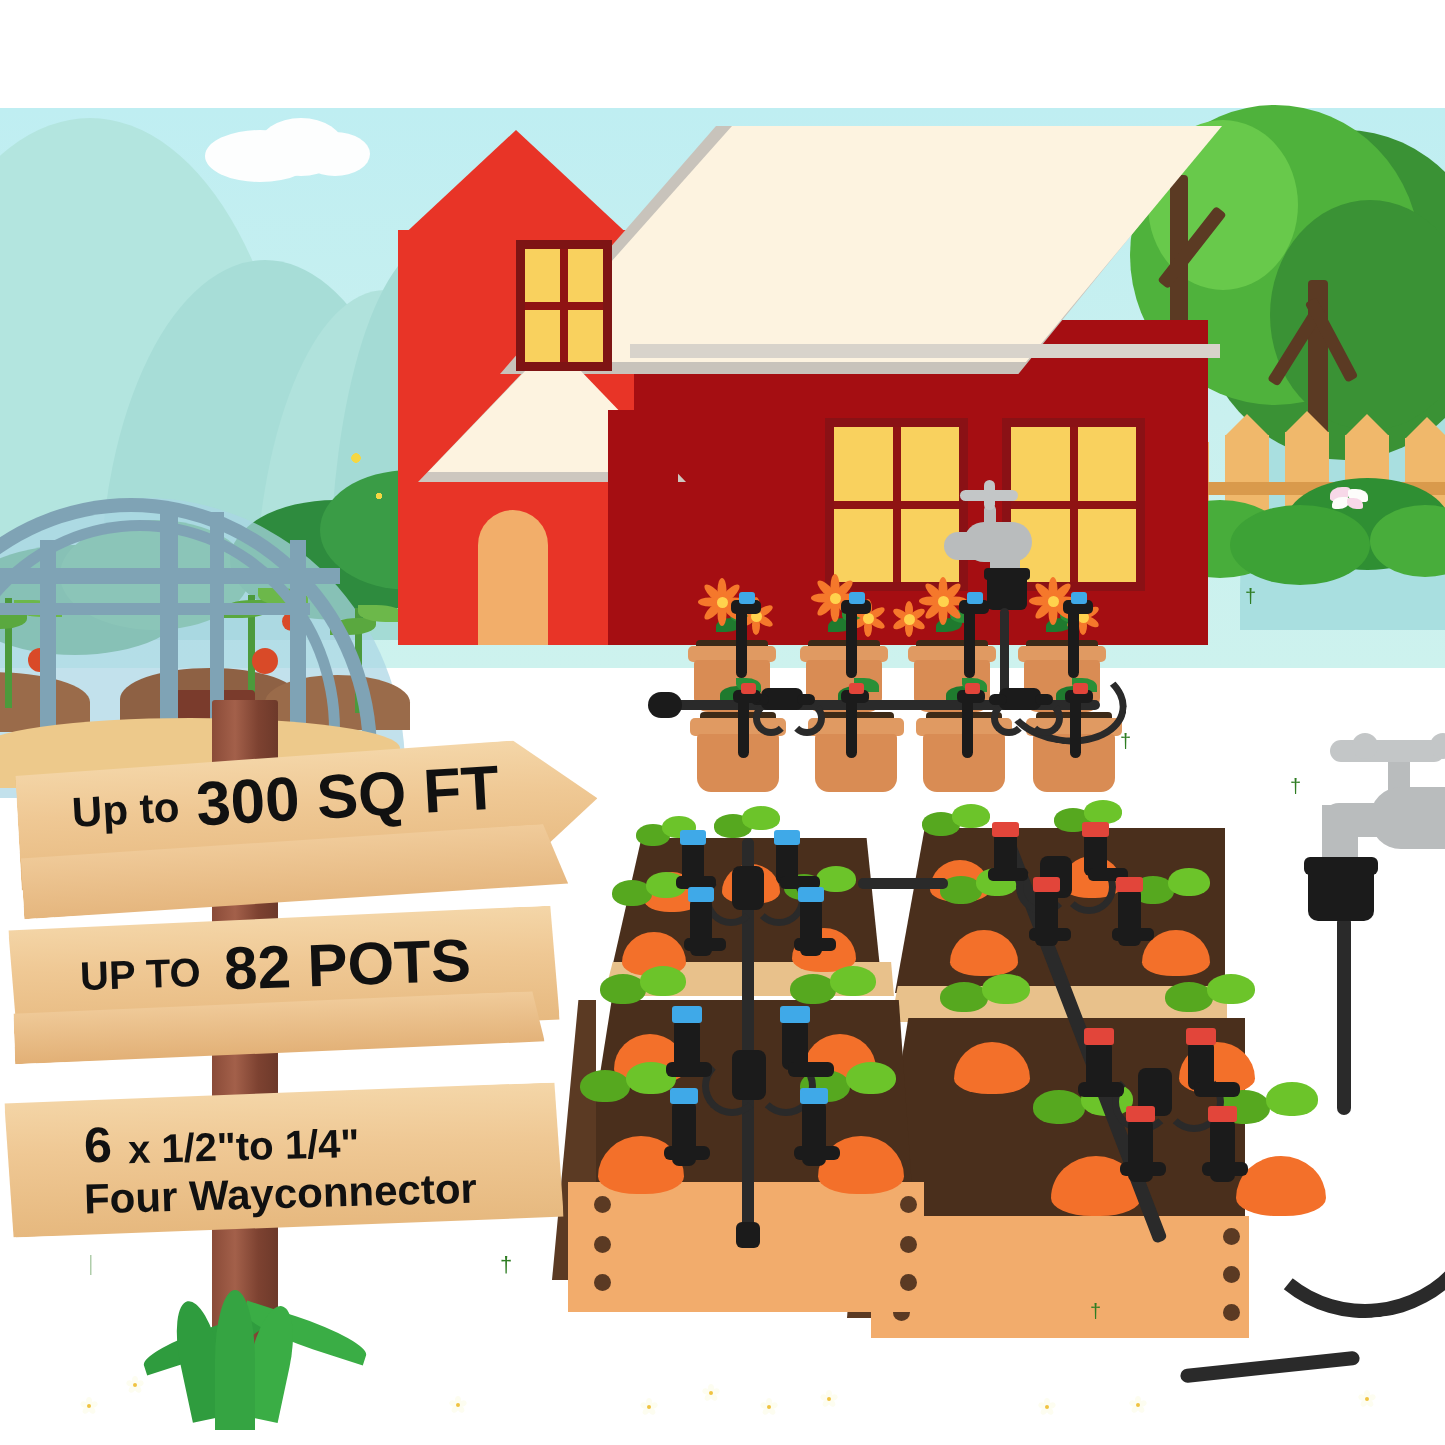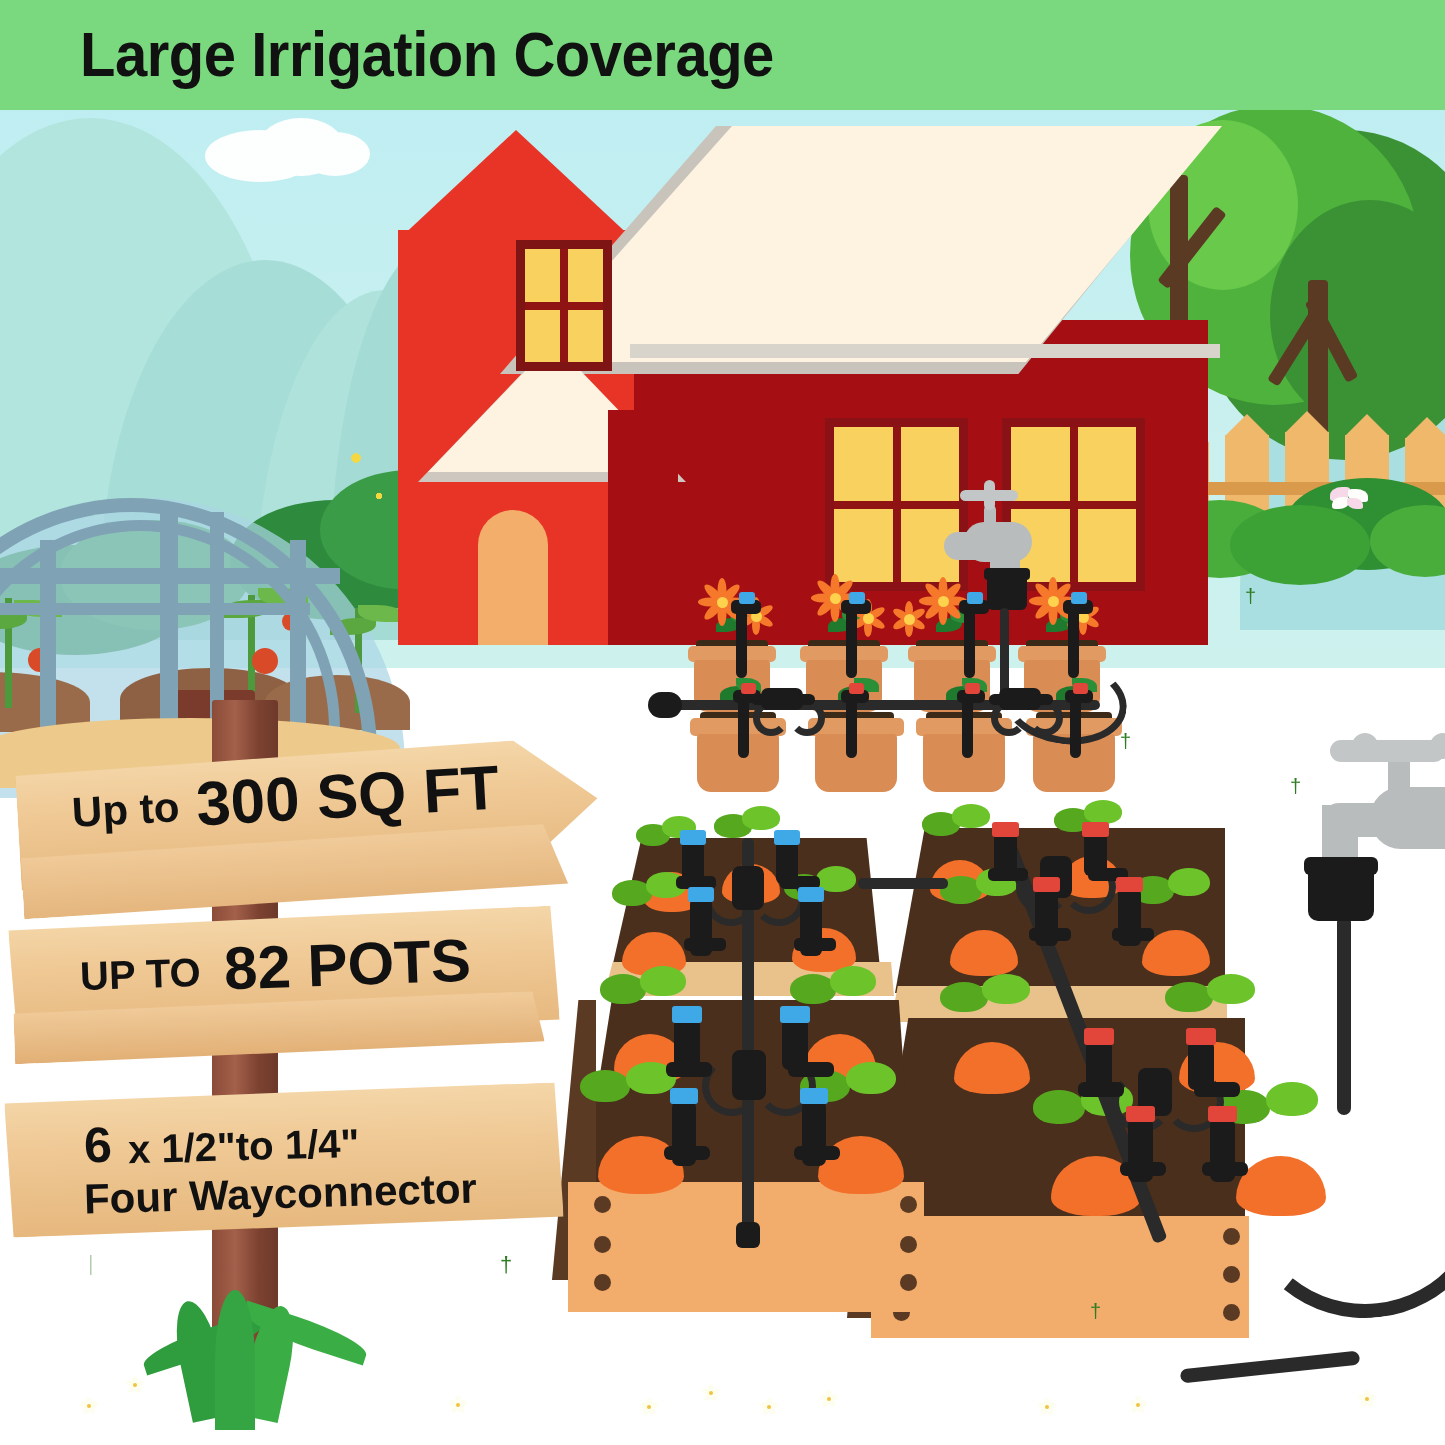--- a/index.html
+++ b/index.html
@@ -857,17 +857,14 @@
   <div class="board-txt" style="left:80px;top:952px;font-size:40px;transform:rotate(-2deg);">UP TO</div>
   <div class="board-txt" style="left:224px;top:930px;font-size:60px;transform:rotate(-2deg);">82 POTS</div>
 
   <div class="board" style="left:6px;top:1090px;width:556px;height:140px;transform:rotate(-1.6deg);
        clip-path:polygon(0% 4%, 99% 0%, 100% 96%, 1% 100%);">
   </div>
   <div class="board-txt" style="left:84px;top:1116px;font-size:50px;transform:rotate(-1.6deg);">6</div>
   <div class="board-txt" style="left:128px;top:1124px;font-size:40px;transform:rotate(-1.6deg);">x 1/2"to 1/4"</div>
   <div class="board-txt" style="left:84px;top:1170px;font-size:42px;transform:rotate(-1.6deg);">Four Wayconnector</div>
 
-  <div class="header-band">
-    <div class="header-title">Large Irrigation Coverage</div>
-  </div>
 
 </div>
 
 </body></html>

